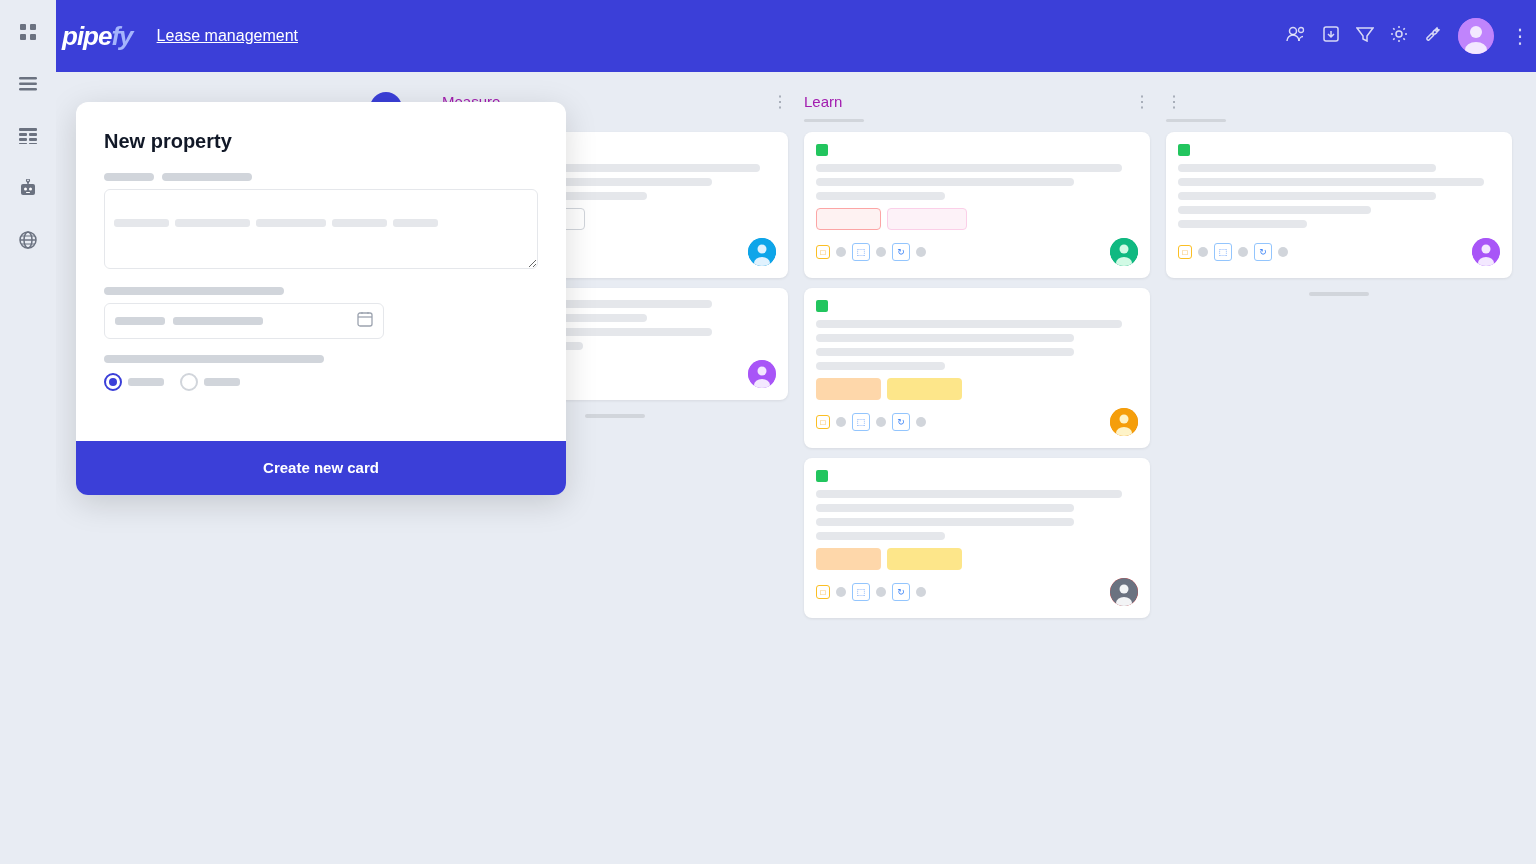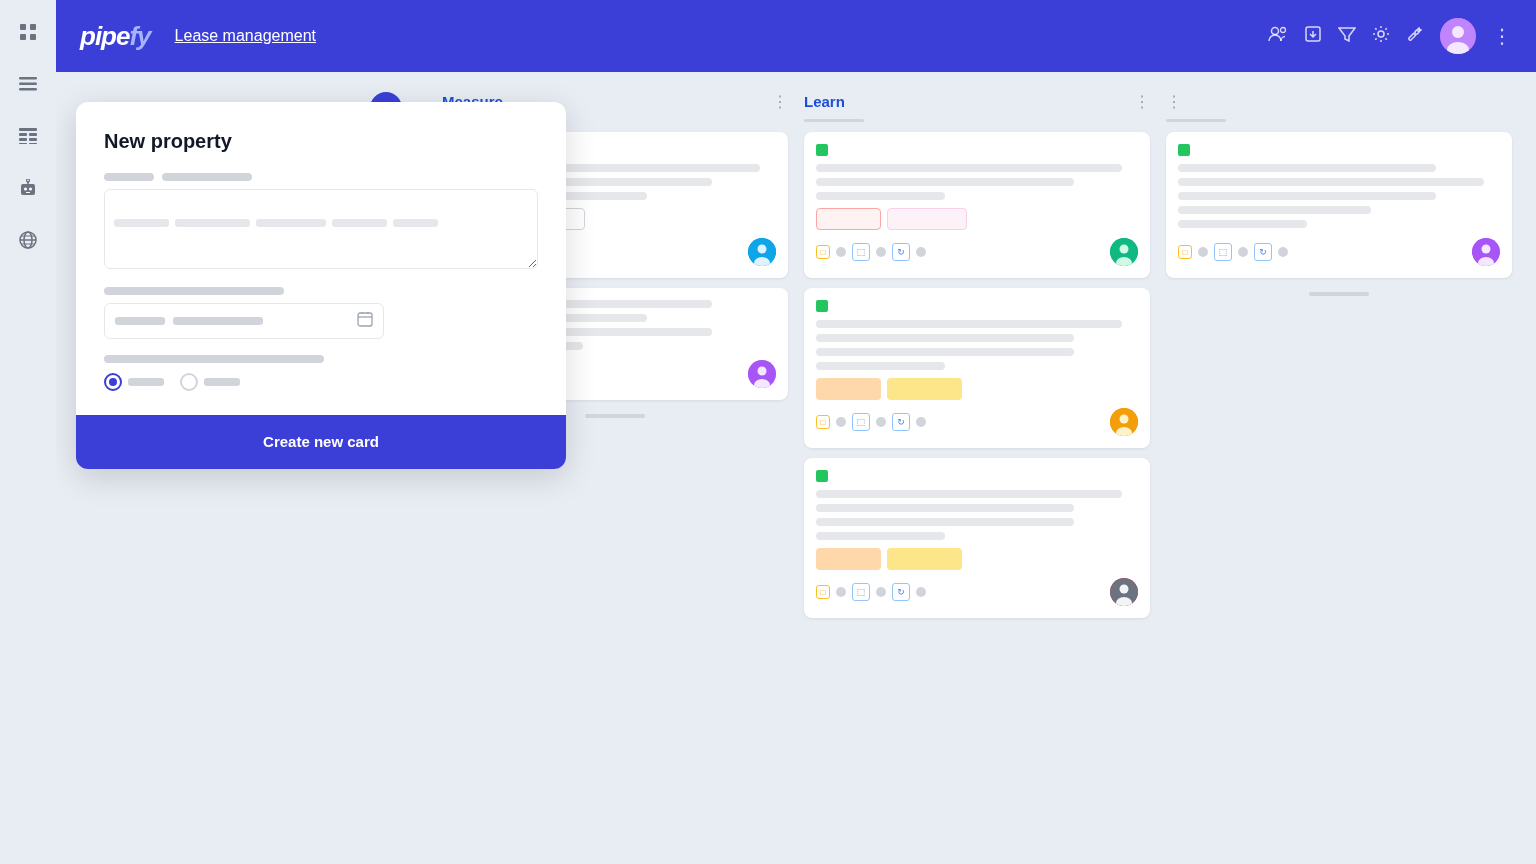--- a/index.html
+++ b/index.html
@@ -41,21 +41,21 @@
       display: flex;
       flex-direction: column;
     }
 
     
     .header {
       background: #3b3fd8;
       height: 72px;
       display: flex;
       align-items: center;
-      padding: 0 24px;
+      padding: 0 6px;
       flex-shrink: 0;
     }
     .logo {
       color: white;
       font-size: 26px;
       font-weight: 700;
       font-style: italic;
       letter-spacing: -1px;
       margin-right: 24px;
     }
@@ -121,22 +121,22 @@
     }
 
     .column-header {
       display: flex;
       align-items: center;
       margin-bottom: 8px;
       gap: 8px;
     }
     .column-title {
       font-size: 15px;
-      font-weight: 700;
-      color: #1d4ed8;
+      font-weight: 400;
+      color: #a21caf;
       flex: 1;
     }
     .column-add-btn {
       width: 32px;
       height: 32px;
       background: #3b3fd8;
       border-radius: 50%;
       display: flex;
       align-items: center;
       justify-content: center;
@@ -378,20 +378,21 @@
       background: #d1d5db;
       border-radius: 3px;
     }
 
     
     .modal-footer {
       background: #3b3fd8;
       padding: 18px 28px;
       text-align: center;
       cursor: pointer;
+      margin-top: 26px;
     }
     .modal-footer-text {
       color: white;
       font-size: 15px;
       font-weight: 600;
     }
 
     
     .scroll-indicator {
       width: 60px;

